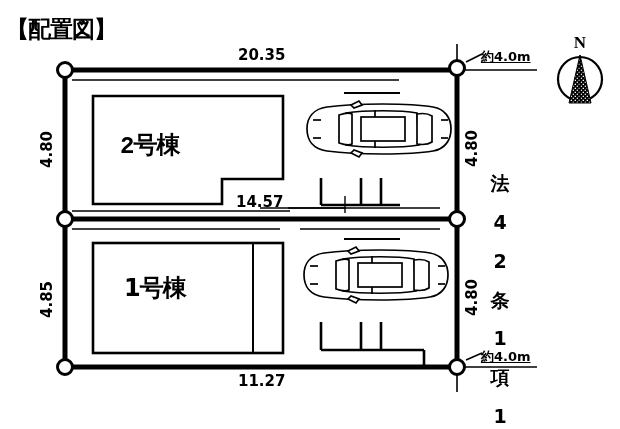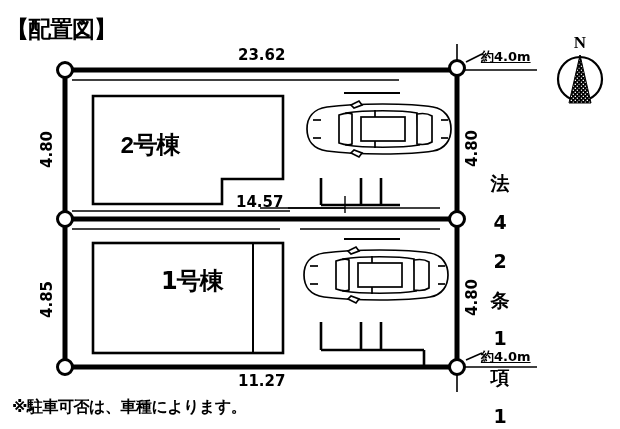--- a/index.html
+++ b/index.html
@@ -233,21 +233,21 @@
       </g>
     </g>
 
     <g stroke="#000" fill="none" stroke-width="1.4">
       <line x1="288" y1="208" x2="345" y2="208"></line>
       <line x1="345" y1="196" x2="345" y2="213"></line>
     </g>
 
   </svg>
 
-  <div class="abs dim" style="left:238px; top:48px;">23.62</div>
+  <div class="abs dim" style="left:238px; top:48px;">20.35</div>
 
   <div class="abs dim" style="left:236px; top:195px;">14.57</div>
 
   <div class="abs dim" style="left:238px; top:374px;">11.27</div>
 
   <div class="abs dim dim-v" style="left:40px; top:168px;">4.80</div>
 
   <div class="abs dim dim-v" style="left:40px; top:318px;">4.85</div>
 
   <div class="abs dim dim-v" style="left:465px; top:167px;">4.80</div>
@@ -264,33 +264,32 @@
     <span>2</span>
     <span>条</span>
     <span>1</span>
     <span>項</span>
     <span>1</span>
     
   </div>
 
   <div class="abs bldg-label" style="left:120px; top:135px;font-family:Liberation Mono, monospace;">2号棟</div>
 
-  <div class="abs bldg-label" style="left:124px; top:269px;margin-left:37px;">1号棟</div>
+  <div class="abs bldg-label" style="left:124px; top:276px;">1号棟</div>
 
   <div class="abs" id="compass">
     <div id="compass-label">N</div>
     <svg id="compass-rose" width="48" height="52" viewBox="0 0 48 52">
       <defs>
         <pattern id="stipple" width="4" height="4" patternUnits="userSpaceOnUse">
           <rect width="4" height="4" fill="#000"></rect>
           <circle cx="1.3" cy="1.3" r="0.75" fill="#fff"></circle>
           <circle cx="3.3" cy="3.3" r="0.75" fill="#fff"></circle>
         </pattern>
       </defs>
       <circle cx="24" cy="26" r="22" fill="#ffffff" stroke="#000" stroke-width="2.2"></circle>
       <path d="M 24,2 L 35,50 L 13,50 Z" fill="url(#stipple)" stroke="#000" stroke-width="1"></path>
       <line x1="24" y1="2" x2="24" y2="50" stroke="#000" stroke-width="1"></line>
     </svg>
   </div>
 
-  <div class="abs" id="footnote">※駐車可否は、車種によります。</div>
 
 </div>
 
 </body></html>

